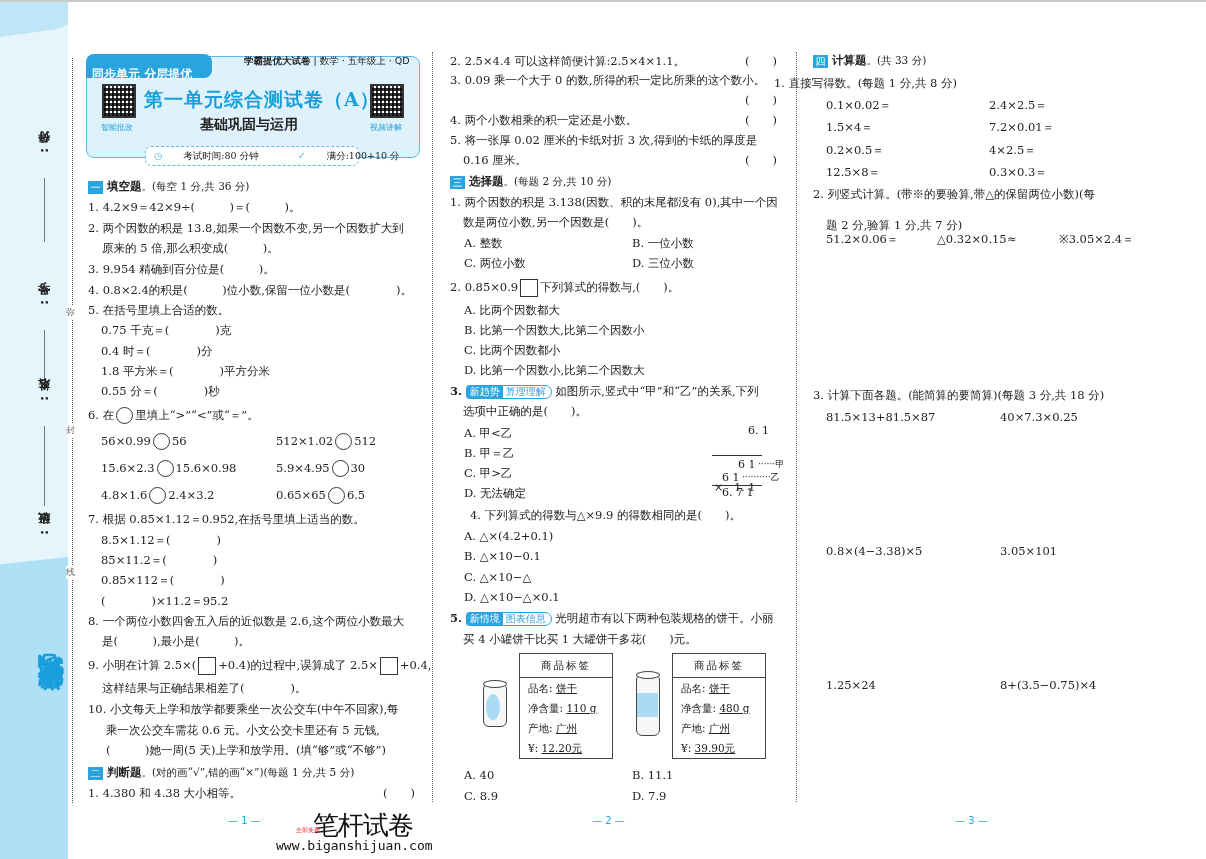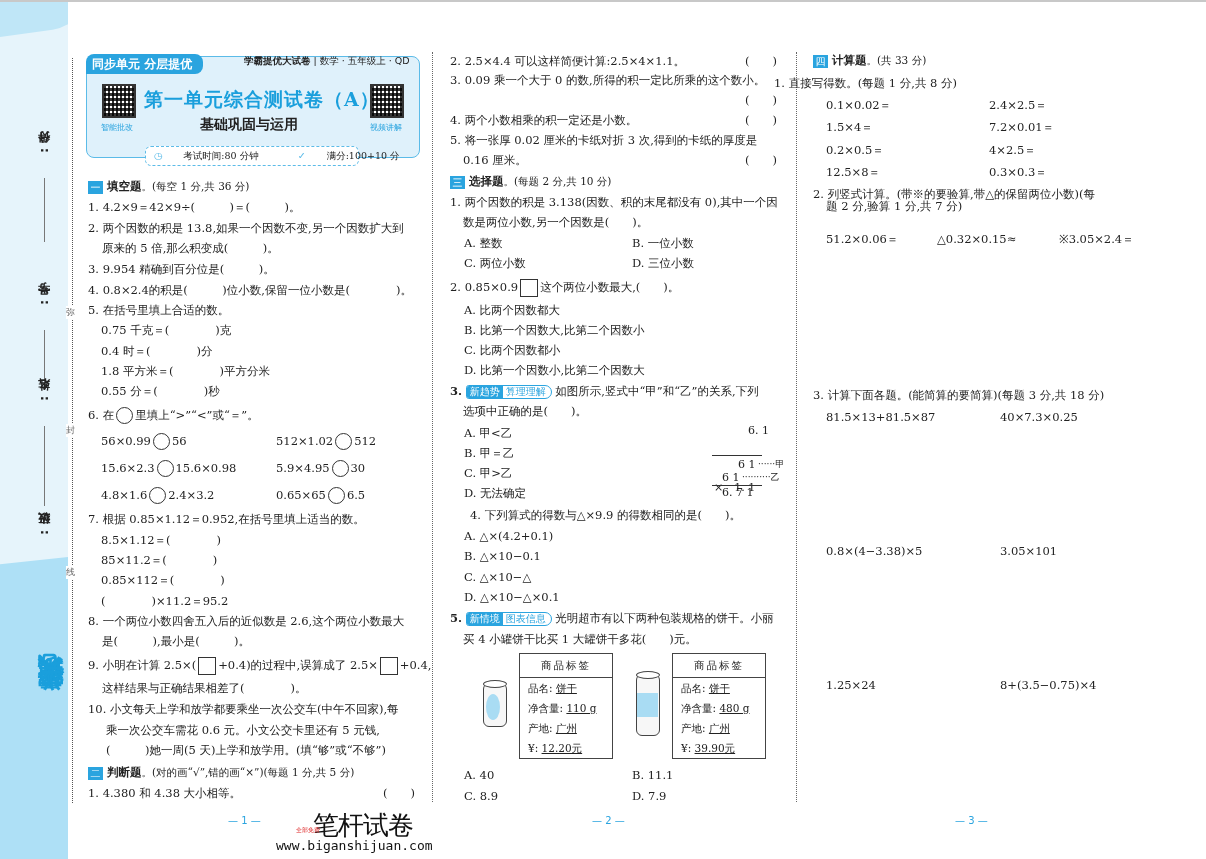--- a/index.html
+++ b/index.html
@@ -12,21 +12,21 @@
   .brand-vert { position: absolute; left: 32px; top: 590px; width: 30px; height: 230px; writing-mode: vertical-rl; transform: rotate(180deg); font-size: 26px; font-weight: bold; color: #1a9fdc; letter-spacing: 2px; font-family: "DejaVu Serif", serif; text-align: center; }
   .field-vert { position: absolute; left: 36px; writing-mode: vertical-rl; transform: rotate(180deg); font-size: 12px; font-weight: bold; font-family: "DejaVu Sans", sans-serif; color: #222; }
   .field-line { position: absolute; left: 44px; width: 1px; background: #777; }
   .cutline { position: absolute; left: 72px; top: 58px; width: 0; height: 745px; border-left: 1px dotted #555; }
   .cutword { position: absolute; left: 66px; font-size: 9px; color: #666; background: #fff; font-family: "DejaVu Sans", sans-serif; }
   .col-divider { position: absolute; top: 52px; height: 750px; border-left: 1px dotted #666; }
   .line { position: absolute; white-space: nowrap; font-size: 11.5px; line-height: 14px; }
   .qn { font-weight: bold; }
 
   .header-box { position: absolute; left: 86px; top: 56px; width: 334px; height: 102px; border: 1.5px solid #5bbbe8; border-radius: 8px; background: #dff1fb; }
-  .header-tab { position: absolute; left: 86px; top: 54px; width: 117px; height: 20px; background: #2aa4df; border-radius: 8px 8px 8px 0; color: #fff; font-family: "DejaVu Sans", sans-serif; font-weight: bold; font-size: 12px; padding: 2px 6px; }
+  .header-tab { position: absolute; left: 86px; top: 54px; width: 126px; height: 20px; background: #2aa4df; border-radius: 8px 8px 8px 0; color: #fff; font-family: "DejaVu Sans", sans-serif; font-weight: bold; font-size: 12px; padding: 12px 6px; }
   .header-sub { position: absolute; left: 244px; top: 55px; font-family: "DejaVu Sans", sans-serif; font-size: 9.5px; color: #222; }
   .header-sub b { font-weight: bold; }
   .qr { position: absolute; width: 34px; height: 34px; background:
       repeating-linear-gradient(90deg, #333 0 2px, #fff 2px 4px),
       repeating-linear-gradient(0deg, #333 0 3px, #fff 3px 5px); background-blend-mode: multiply; border: 2px solid #333; }
   .qr-label { position: absolute; font-size: 8px; color: #2aa4df; font-family: "DejaVu Sans", sans-serif; }
   .main-title { position: absolute; left: 144px; top: 87px; font-size: 19px; font-weight: bold; color: #1a9fdc; font-family: "DejaVu Serif", serif; letter-spacing: 1px; }
   .sub-title { position: absolute; left: 200px; top: 116px; font-size: 14px; font-weight: bold; color: #222; font-family: "DejaVu Sans", sans-serif; }
   .exam-info { position: absolute; left: 145px; top: 146px; width: 214px; height: 20px; border: 1.5px dashed #5bbbe8; border-radius: 6px; background: #fff; font-size: 9.5px; padding: 3px 8px; white-space: nowrap; }
   .exam-info span { margin-right: 18px; }
@@ -146,21 +146,21 @@
 <div class="line" style="left:745px;top:153px;">(　　)</div>
 
 <div class="line" style="left:450px;top:174px;"><span class="sec-badge">三</span><span class="sec-title">选择题</span><span class="note">。(每题 2 分,共 10 分)</span></div>
 <div class="line" style="left:450px;top:195px;">1. 两个因数的积是 3.138(因数、积的末尾都没有 0),其中一个因</div>
 <div class="line" style="left:463px;top:215px;">数是两位小数,另一个因数是(　　)。</div>
 <div class="line" style="left:464px;top:236px;">A. 整数</div>
 <div class="line" style="left:632px;top:236px;">B. 一位小数</div>
 <div class="line" style="left:464px;top:256px;">C. 两位小数</div>
 <div class="line" style="left:632px;top:256px;">D. 三位小数</div>
 
-<div class="line" style="left:450px;top:279px;"><span>2. 0.85×0.9</span><span class="sq"></span><span>这个两位小数最大,(　　)。</span></div>
+<div class="line" style="left:450px;top:279px;"><span>2. 0.85×0.9</span><span class="sq"></span><span>下列算式的得数与,(　　)。</span></div>
 <div class="line" style="left:464px;top:303px;">A. 比两个因数都大</div>
 <div class="line" style="left:464px;top:323px;">B. 比第一个因数大,比第二个因数小</div>
 <div class="line" style="left:464px;top:343px;">C. 比两个因数都小</div>
 <div class="line" style="left:464px;top:363px;">D. 比第一个因数小,比第二个因数大</div>
 
 <div class="line" style="left:450px;top:384px;"><span class="qn">3.</span> <span class="tag"><span class="t1">新趋势</span><span class="t2">算理理解</span></span> <span>如图所示,竖式中“甲”和“乙”的关系,下列</span></div>
 <div class="line" style="left:463px;top:404px;">选项中正确的是(　　)。</div>
 <div class="line" style="left:464px;top:426px;">A. 甲&lt;乙</div>
 <div class="line" style="left:464px;top:446px;">B. 甲＝乙</div>
 <div class="line" style="left:464px;top:466px;">C. 甲&gt;乙</div>
@@ -220,21 +220,21 @@
 <div class="line" style="left:774px;top:76px;text-align:center;">1. 直接写得数。(每题 1 分,共 8 分)</div>
 <div class="line" style="left:826px;top:98px;">0.1×0.02＝</div>
 <div class="line" style="left:989px;top:98px;">2.4×2.5＝</div>
 <div class="line" style="left:826px;top:120px;">1.5×4＝</div>
 <div class="line" style="left:989px;top:120px;">7.2×0.01＝</div>
 <div class="line" style="left:826px;top:143px;">0.2×0.5＝</div>
 <div class="line" style="left:989px;top:143px;">4×2.5＝</div>
 <div class="line" style="left:826px;top:165px;">12.5×8＝</div>
 <div class="line" style="left:989px;top:165px;">0.3×0.3＝</div>
 <div class="line" style="left:813px;top:187px;">2. 列竖式计算。(带※的要验算,带△的保留两位小数)(每</div>
-<div class="line" style="left:826px;top:199px;">题 2 分,验算 1 分,共 7 分)</div>
+<div class="line" style="left:826px;top:218px;">题 2 分,验算 1 分,共 7 分)</div>
 <div class="line" style="left:826px;top:232px;">51.2×0.06＝</div>
 <div class="line" style="left:937px;top:232px;">△0.32×0.15≈</div>
 <div class="line" style="left:1059px;top:232px;">※3.05×2.4＝</div>
 <div class="line" style="left:813px;top:388px;">3. 计算下面各题。(能简算的要简算)(每题 3 分,共 18 分)</div>
 <div class="line" style="left:826px;top:410px;">81.5×13+81.5×87</div>
 <div class="line" style="left:1000px;top:410px;">40×7.3×0.25</div>
 <div class="line" style="left:826px;top:544px;">0.8×(4−3.38)×5</div>
 <div class="line" style="left:1000px;top:544px;">3.05×101</div>
 <div class="line" style="left:826px;top:678px;">1.25×24</div>
 <div class="line" style="left:1000px;top:678px;">8+(3.5−0.75)×4</div>

